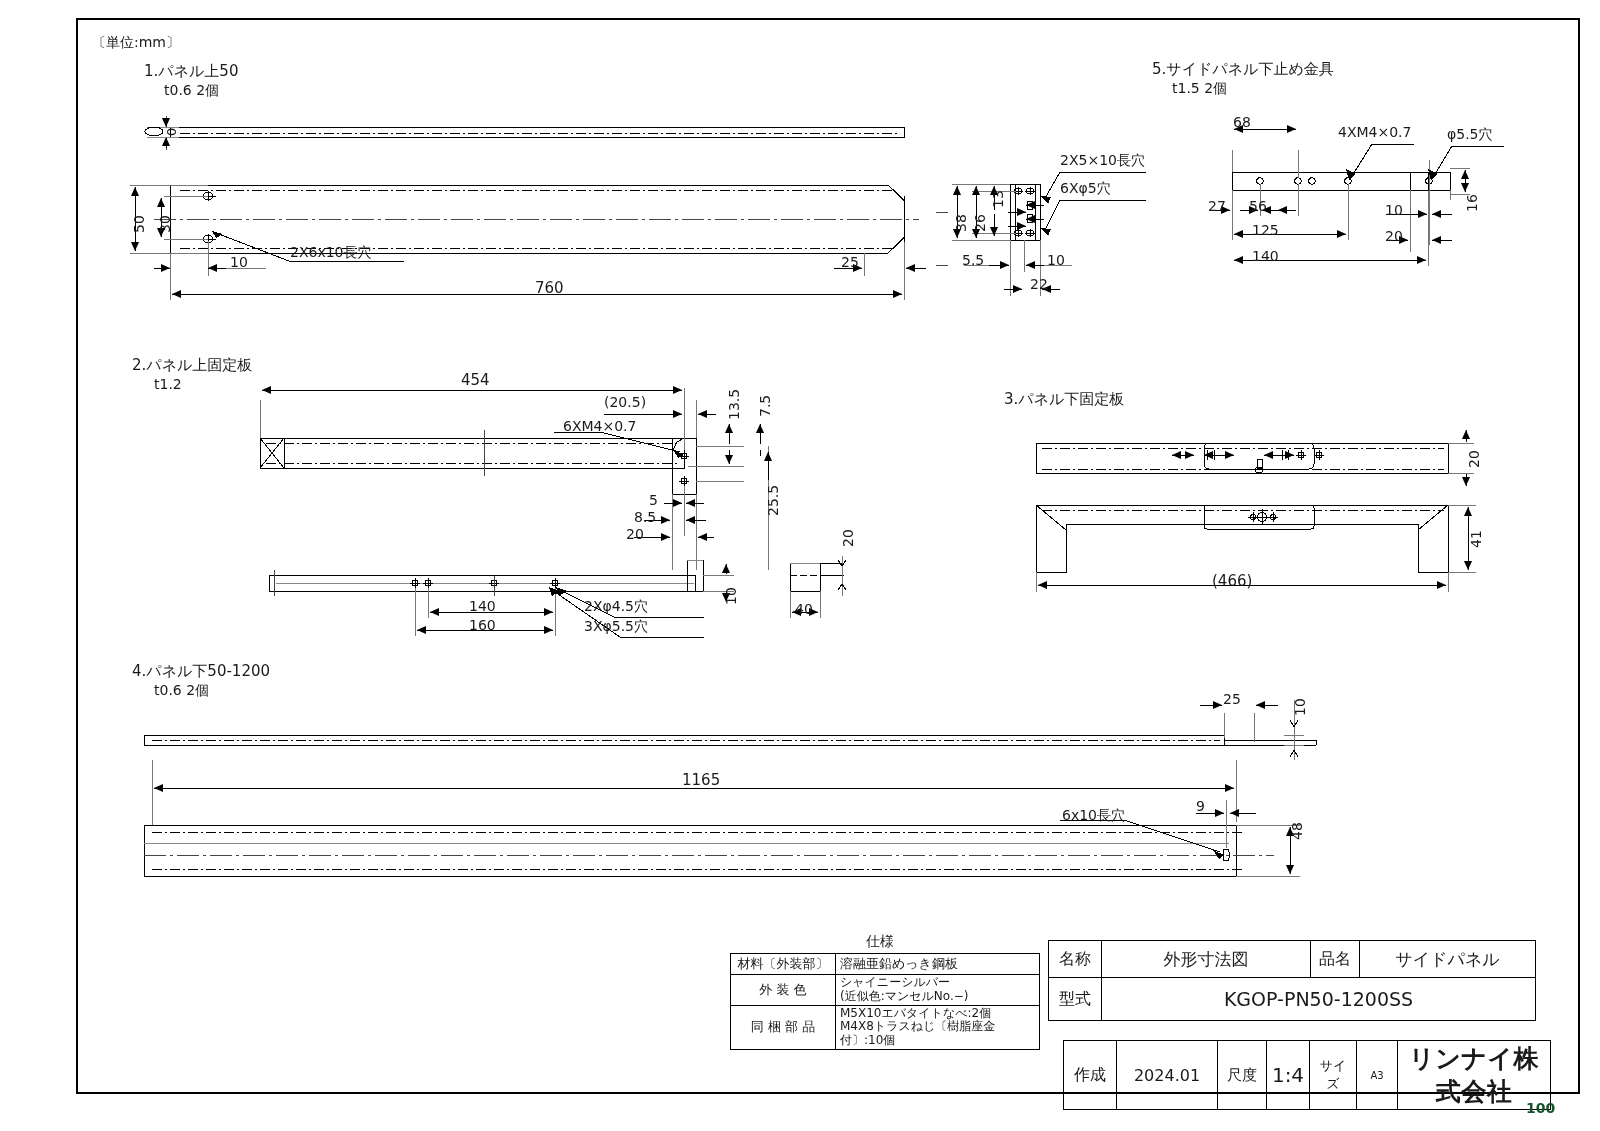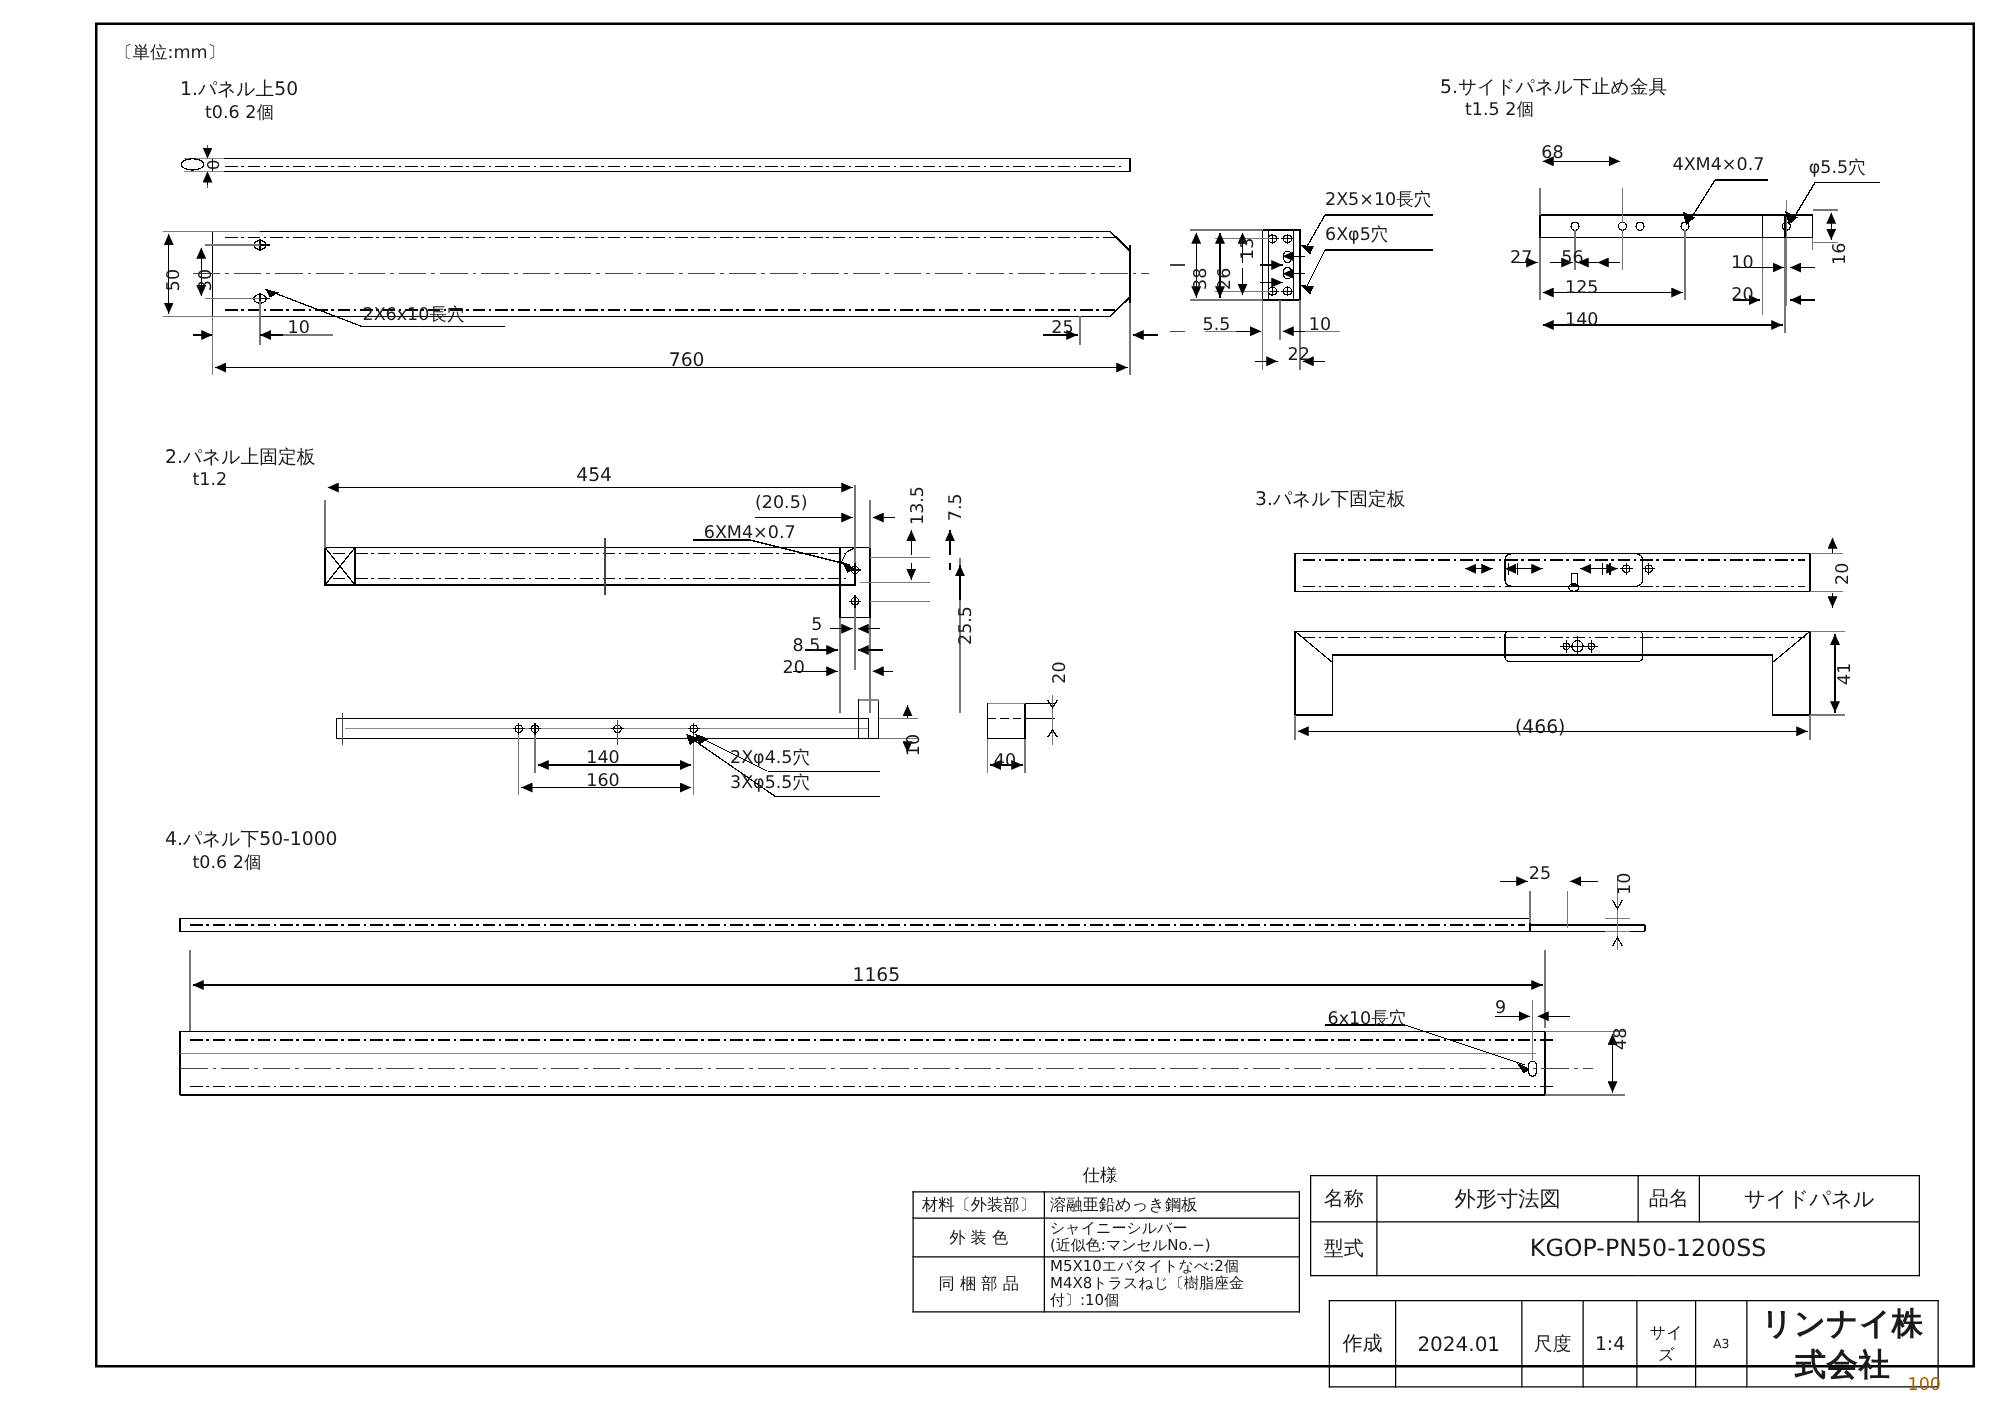--- a/index.html
+++ b/index.html
@@ -10,21 +10,21 @@
          border:2px solid #000;box-sizing:border-box;}
   svg{position:absolute;left:0;top:0;width:1600px;height:1131px;overflow:visible;}
   .t{position:absolute;white-space:pre;font-size:13px;line-height:1.25;letter-spacing:0px;}
   .t.s14{font-size:14px;}
   .t.s15{font-size:15px;}
   .rot{transform:rotate(-90deg);transform-origin:left top;}
   .tbl{position:absolute;border-collapse:collapse;}
   .tbl td{border:1px solid #000;padding:1px 4px;font-size:13px;
           font-family:"DejaVu Sans","Liberation Sans",sans-serif;}
   .cen{text-align:center;}
-  .gray{color:#a16207;}
+  .gray{color:#14532d;font-weight:bold;}
 </style>
 </head>
 <body>
 
 <div id="sheet">
 
   <div class="frame"></div>
 
   <svg xmlns="http://www.w3.org/2000/svg">
     <defs>
@@ -483,21 +483,21 @@
   <div class="t s14" style="left:791px;top:601px;">40</div>
   <div class="t s14" style="left:559px;top:418px;">6XM4×0.7</div>
   <div class="t s14" style="left:580px;top:598px;">2Xφ4.5穴</div>
   <div class="t s14" style="left:580px;top:618px;">3Xφ5.5穴</div>
 
   <div class="t s15" style="left:1000px;top:390px;">3.パネル下固定板</div>
   <div class="t s14 rot" style="left:1462px;top:468px;">20</div>
   <div class="t s14 rot" style="left:1464px;top:548px;">41</div>
   <div class="t s15" style="left:1208px;top:572px;">(466)</div>
 
-  <div class="t s15" style="left:128px;top:662px;">4.パネル下50-1000</div>
+  <div class="t s15" style="left:128px;top:662px;">4.パネル下50-1200</div>
   <div class="t s14" style="left:150px;top:682px;">t0.6 2個</div>
   <div class="t s14" style="left:1219px;top:691px;">25</div>
   <div class="t s14 rot" style="left:1288px;top:716px;">10</div>
   <div class="t s15" style="left:678px;top:771px;">1165</div>
   <div class="t s14" style="left:1192px;top:798px;">9</div>
   <div class="t s14 rot" style="left:1285px;top:840px;">48</div>
   <div class="t s14" style="left:1058px;top:807px;">6x10長穴</div>
 
   <div class="t s14" style="left:862px;top:933px;">仕様</div>
   <table class="tbl" style="left:726px;top:953px;width:310px;padding-left:24px;">
@@ -532,21 +532,21 @@
       <td class="cen" colspan="3" style="font-size:19px;">KGOP-PN50-1200SS</td>
     </tr>
   </tbody>
     </table>
   <table class="tbl" style="left:1044px;top:1040px;width:488px;margin-left:15px;">
     <tbody>
         <tr>
       <td class="cen" style="width:44px;height:36px;font-size:16px;">作成</td>
       <td class="cen" style="width:92px;font-size:16px;">2024.01</td>
       <td class="cen" style="width:40px;font-size:15px;">尺度</td>
-      <td class="cen" style="width:34px;font-size:15px;">1:4</td>
+      <td class="cen" style="width:34px;font-size:20px;">1:4</td>
       <td class="cen" style="width:38px;font-size:13px;">サイズ</td>
       <td class="cen" style="width:32px;font-size:10px;">A3</td>
       <td class="cen" style="font-size:25px;font-weight:bold;letter-spacing:0.5px;">リンナイ株式会社</td>
     </tr>
   </tbody>
     </table>
 
   <div class="t s14 gray" style="left:1522px;top:1100px;">100</div>
 
 </div>

